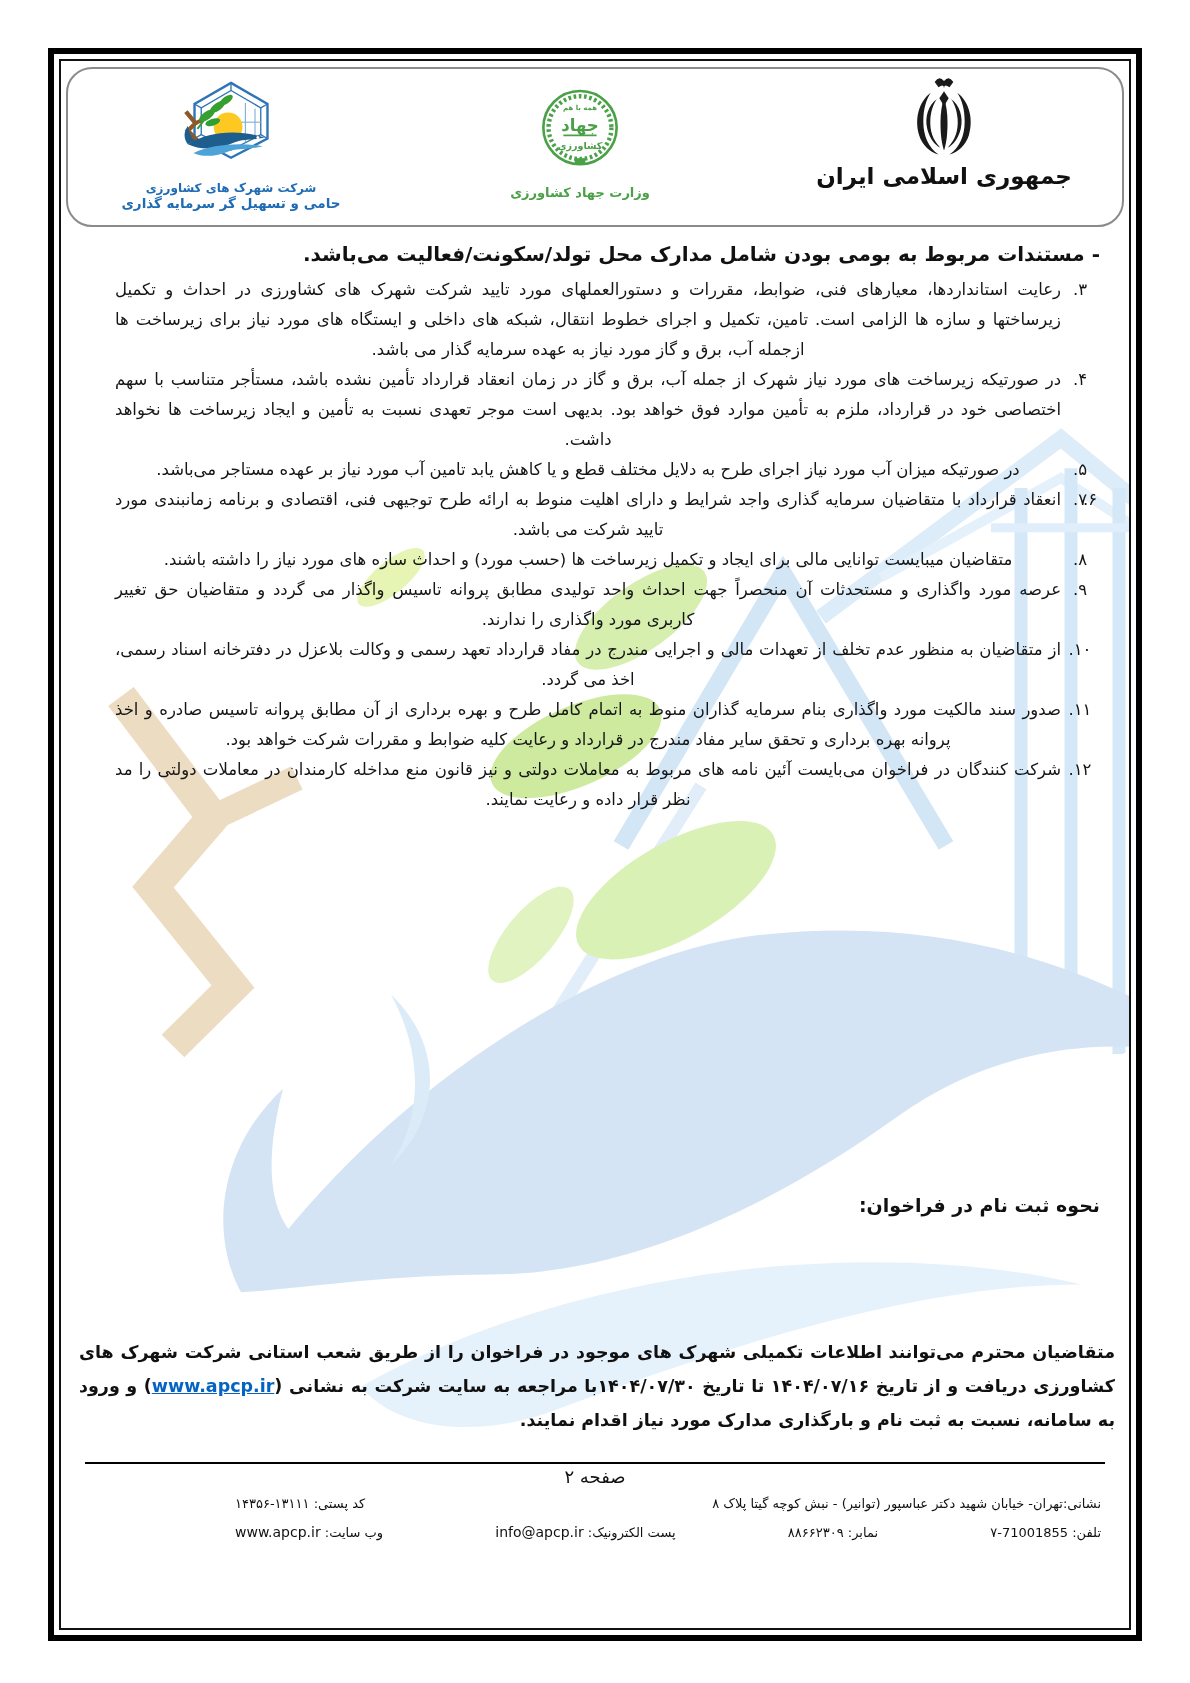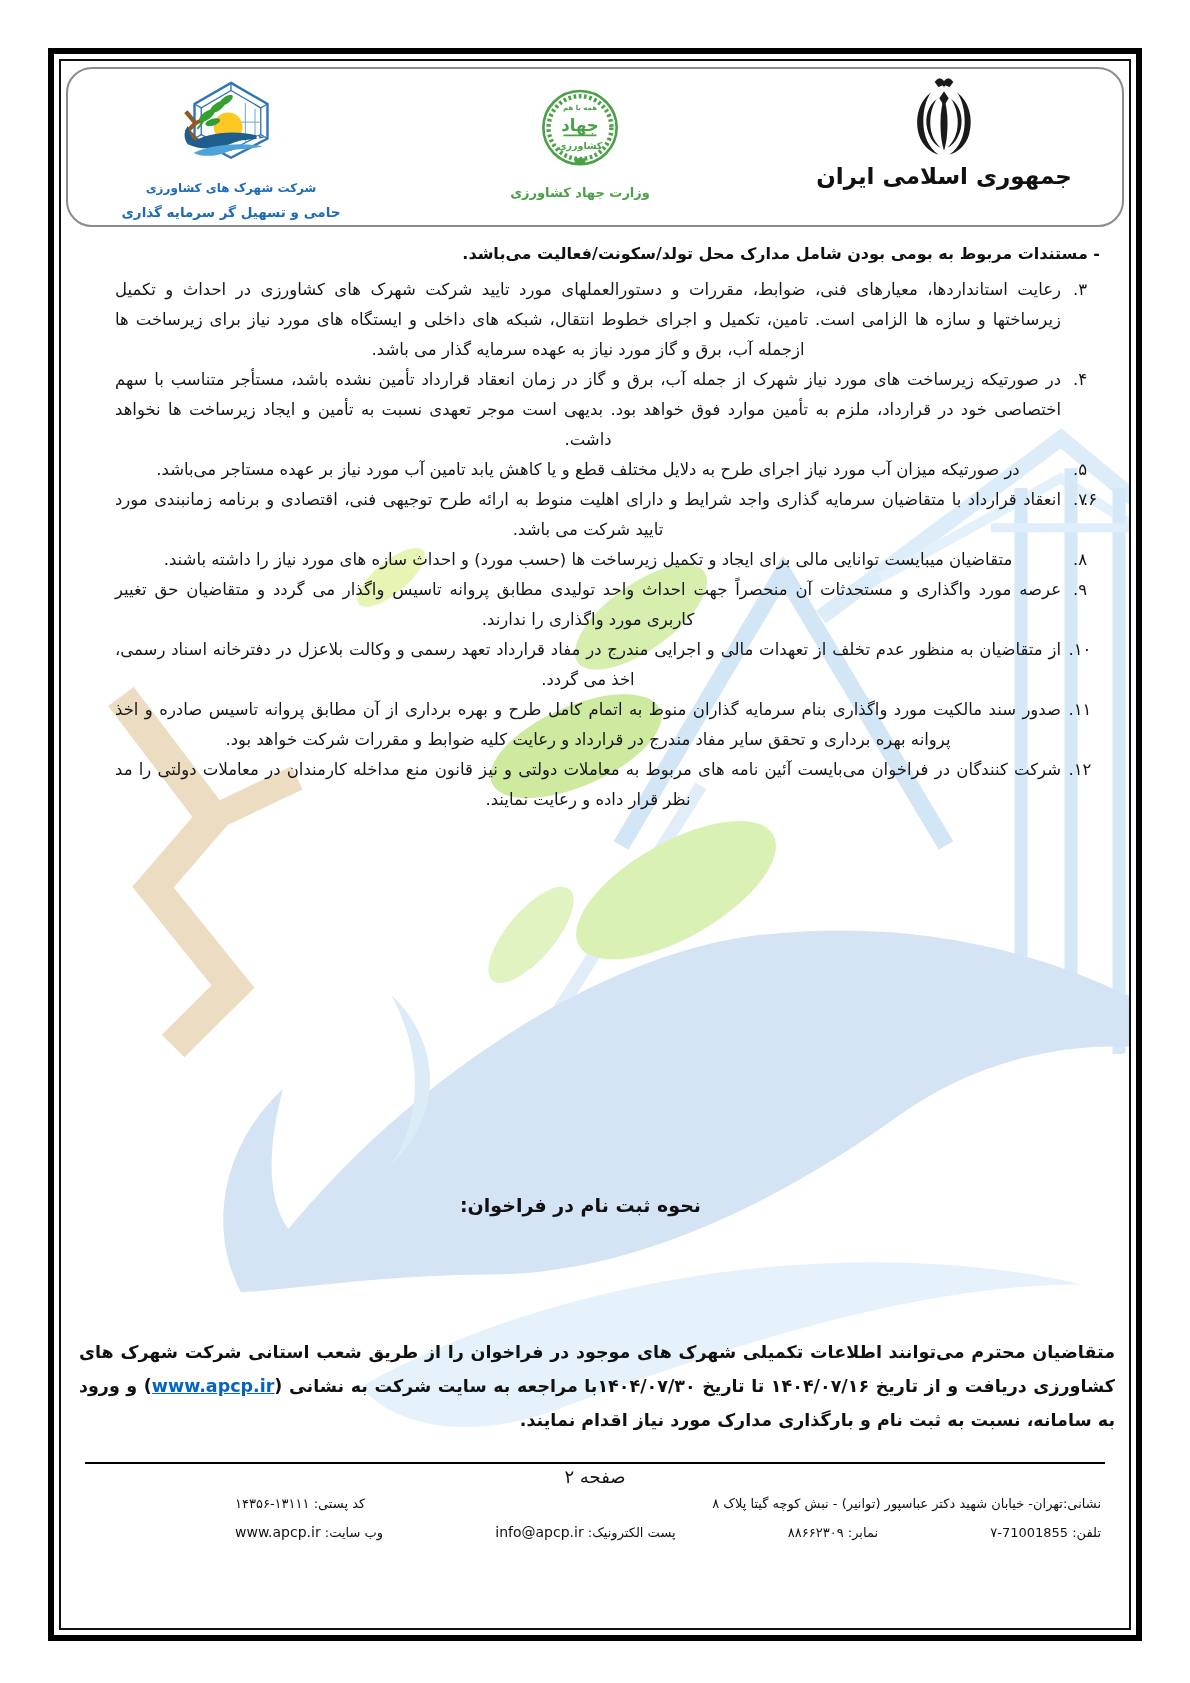--- a/index.html
+++ b/index.html
@@ -13,31 +13,31 @@
   
   .letterhead { margin:6px 5px 0 5px; height:160px; border:2px solid #8b8b8b; border-radius:26px;
     display:flex; justify-content:space-between; align-items:flex-start; padding:0 28px; background:transparent; }
   .lh-block { display:flex; flex-direction:column; align-items:center; }
   .lh-right { width:240px; margin-top:6px; }
   .lh-center { width:300px; margin-top:4px; }
   .lh-left { width:270px; margin-top:10px; }
   .jahad-caption { margin-top:10px; color:#4aa147; font-size:13px; font-weight:700; }
   .country-name { margin-top:2px; color:#111; font-size:23px; font-weight:700; letter-spacing:-1px; }
   .company-title { margin-top:6px; color:#1f6cb5; font-size:12px; font-weight:700; }
-  .company-subtitle { margin-top:9px; color:#1f6cb5; font-size:13.5px; font-weight:700; }
+  .company-subtitle { color:#1f6cb5; font-size:13.5px; font-weight:700; }
 
   
-  .intro-note { margin:14px 29px 0 40px; text-align:right; font-size:16px; font-weight:700; color:#111; line-height:26px; }
+  .intro-note { margin:14px 29px 0 40px; text-align:right; font-size:20px; font-weight:700; color:#111; line-height:26px; }
   ol.terms { list-style:none; margin:8px 32px 0 54px; padding:0; }
   ol.terms li { position:relative; padding-right:36px; font-size:16.5px; line-height:30px; color:#151515;
     text-align:justify; text-align-last:center; }
   ol.terms li.last-right { text-align-last:right; }
   ol.terms .num { position:absolute; right:0; top:0; width:34px; text-align:right; }
 
-  .reg-heading { margin:375px 29px 0 0; text-align:center; font-size:19px; font-weight:700; color:#111; line-height:30px; }
+  .reg-heading { margin:375px 29px 0 0; text-align:right; font-size:19px; font-weight:700; color:#111; line-height:30px; }
   .reg-para { margin:115px 14px 11px 18px; font-size:17.5px; font-weight:700; color:#111; line-height:34px; text-align:justify; text-align-last:right; }
   .reg-para a { color:#0563c1; text-decoration:underline; font-weight:700; }
   .ltr { direction:ltr; unicode-bidi:isolate; }
 
   
   .footer { margin:25px 24px 0 24px; border-top:2px solid #000; font-size:13px; color:#111; }
   .page-label { text-align:center; line-height:26px; font-size:18px; }
   .footer-row { display:flex; justify-content:space-between; align-items:baseline; padding:2px 4px 2px 150px; line-height:24px; }
   .footer-row .fcell { white-space:nowrap; }
   .latin { font-size:14px; }

